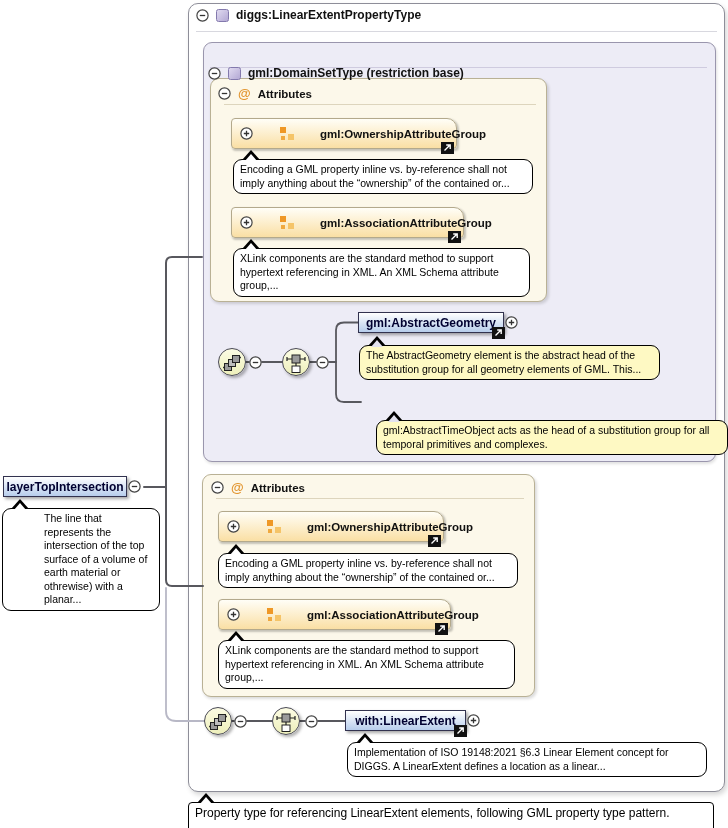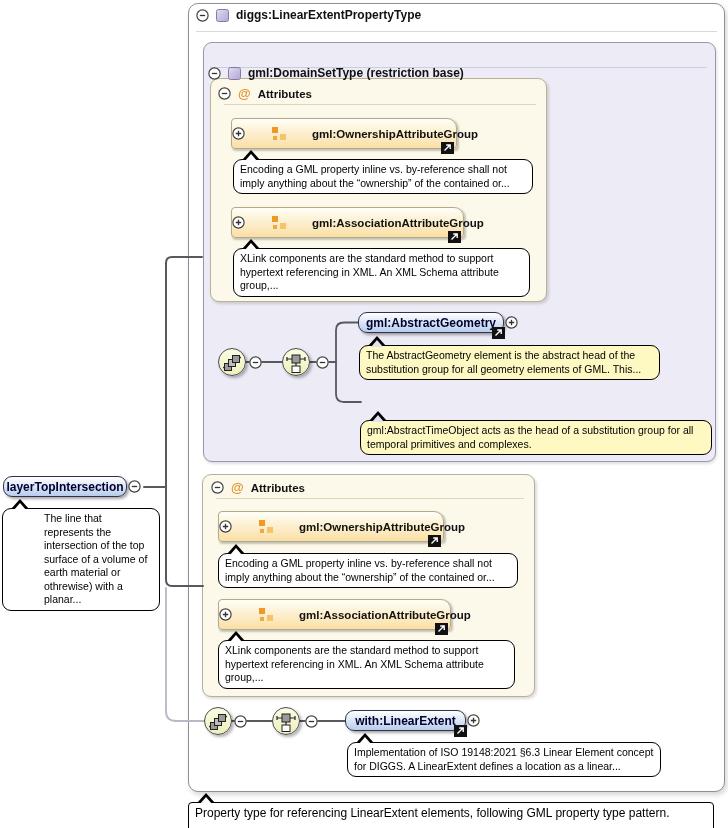--- a/index.html
+++ b/index.html
@@ -16,25 +16,25 @@
   .sep{height:1px;}
   
   .hrow{position:absolute;display:flex;align-items:center;gap:7px;}
   .hlabel{font-weight:bold;font-size:12px;color:#111;white-space:nowrap;}
   .at{color:#e2952f;font-weight:bold;font-size:13px;line-height:13px;}
   .type-ico{width:13px;height:13px;border-radius:2.5px;border:1px solid#8379ad;
             background:linear-gradient(135deg,#e0daf0,#b3a8d4);box-sizing:border-box;}
   
   .agroup{position:absolute;border:1px solid #b3a98c;border-radius:4px 10px 4px 4px;
           background:linear-gradient(#fffef7,#fadfa4);box-shadow:1.5px 1.5px 2px rgba(0,0,0,.22);}
-  .grow{display:flex;align-items:center;gap:26px;height:100%;}
+  .grow{display:flex;align-items:center;gap:26px;height:100%;padding-left:8px;}
   .glabel{font-weight:bold;font-size:11.5px;color:#111;white-space:nowrap;}
   .linkico{position:absolute;right:2px;bottom:-6px;width:13px;height:12px;}
   
-  .pill{position:absolute;height:21px;border:1.5px solid #32324f;border-radius:9px;
+  .pill{position:absolute;height:21px;border:1.5px solid #32324f;border-radius:0;
         background:linear-gradient(#ffffff,#b7cdec);box-shadow:2px 2px 3px rgba(0,0,0,.35);
         box-sizing:border-box;text-align:center;}
   .pill .plabel{font-weight:bold;font-size:12px;color:#000030;line-height:18px;white-space:nowrap;}
   .pill .pm-att{position:absolute;right:-15px;top:50%;margin-top:-6.5px;}
   .pill .linkico{right:-2px;bottom:-7px;}
   
   .bubble{position:absolute;border:1.5px solid #000;border-radius:9px;background:#fff;
           font-size:10.5px;line-height:13.5px;color:#000;padding:3px 6px;box-sizing:border-box;}
   .bubble::before{content:"";position:absolute;top:-10px;left:8px;width:0;height:0;
           border-left:9px solid transparent;border-right:9px solid transparent;
@@ -179,21 +179,21 @@
       </svg>
     <svg class="linkico" viewBox="0 0 13 12">
         <rect x="0" y="0" width="13" height="12" fill="#111"></rect>
         <path d="M3.5 8.5 L9 3 M5.2 3 H9.2 V7" stroke="#fff" stroke-width="1.4" fill="none"></path>
       </svg>
   </div>
   <div class="bubble purple" style="left:359px;top:345px;width:301px;">
     <span>The AbstractGeometry element is the abstract head of the substitution group for all geometry elements of GML. This...</span>
   </div>
 
-  <div class="bubble purple" style="left:360px;top:420px;width:352px;">
+  <div class="bubble purple" style="left:376px;top:420px;width:352px;">
     <span>gml:AbstractTimeObject acts as the head of a substitution group for all temporal primitives and complexes.</span>
   </div>
 
   <div class="hrow" style="left:211px;top:481px;">
     <svg class="pm" width="13" height="13" viewBox="0 0 13 13">
         <circle cx="6.5" cy="6.5" r="5.6" fill="#fff" stroke="#444" stroke-width="1.2"></circle>
         <path d="M3.8 6.5 H9.2" stroke="#333" stroke-width="1.3"></path>
       </svg>
     <span class="at">@</span>
     <span class="hlabel" style="font-size:11.5px;">Attributes</span>
@@ -272,21 +272,21 @@
     <span class="plabel">with:LinearExtent</span>
     <svg class="pm pm-att" width="13" height="13" viewBox="0 0 13 13">
         <circle cx="6.5" cy="6.5" r="5.6" fill="#fff" stroke="#444" stroke-width="1.2"></circle>
         <path d="M3.8 6.5 H9.2 M6.5 3.8 V9.2" stroke="#333" stroke-width="1.3"></path>
       </svg>
     <svg class="linkico" viewBox="0 0 13 12">
         <rect x="0" y="0" width="13" height="12" fill="#111"></rect>
         <path d="M3.5 8.5 L9 3 M5.2 3 H9.2 V7" stroke="#fff" stroke-width="1.4" fill="none"></path>
       </svg>
   </div>
-  <div class="bubble" style="left:347px;top:742px;width:314px;">
+  <div class="bubble" style="left:347px;top:742px;width:360px;">
     <span>Implementation of ISO 19148:2021 §6.3 Linear Element concept for DIGGS. A LinearExtent defines a location as a linear...</span>
   </div>
 
   <div class="pill" style="left:3px;top:476px;width:124px;text-align:center;">
     <span class="plabel">layerTopIntersection</span>
     <svg class="pm pm-att" width="13" height="13" viewBox="0 0 13 13">
         <circle cx="6.5" cy="6.5" r="5.6" fill="#fff" stroke="#444" stroke-width="1.2"></circle>
         <path d="M3.8 6.5 H9.2" stroke="#333" stroke-width="1.3"></path>
       </svg>
   </div>

